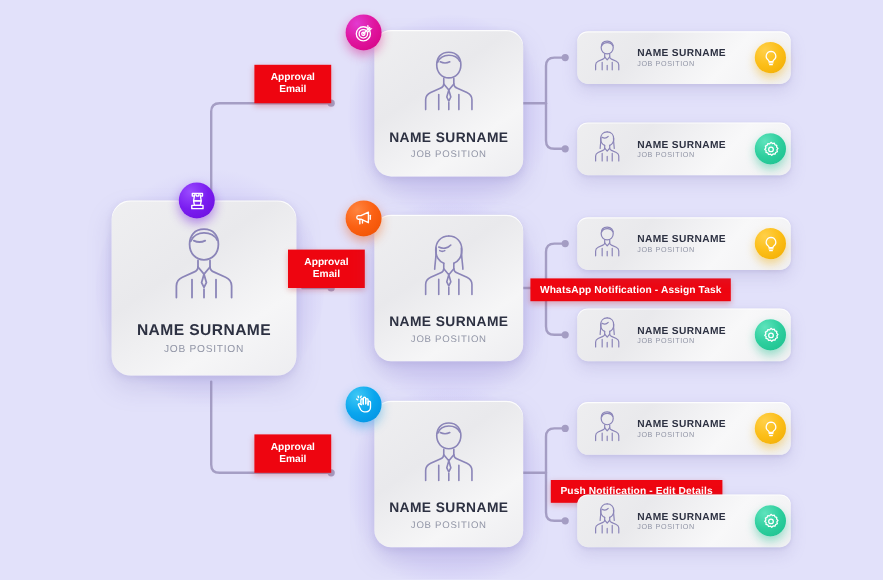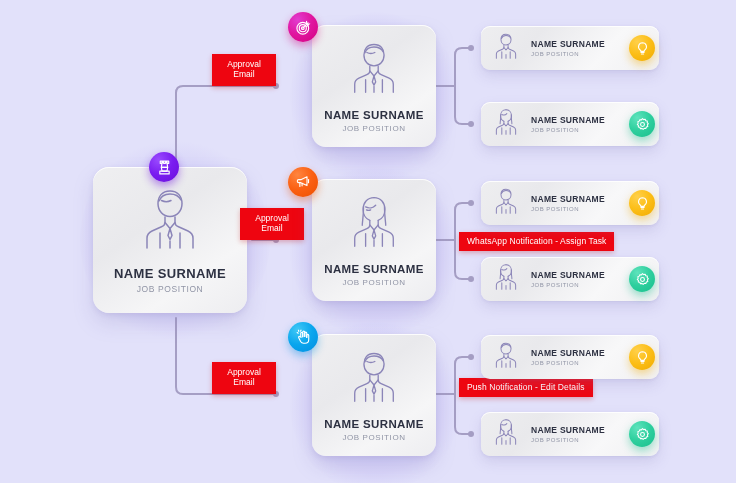--- a/index.html
+++ b/index.html
@@ -131,21 +131,21 @@
   .b-bulb   { background: radial-gradient(circle at 32% 26%, #ffd04a 0%, #fcbe17 48%, #f0ab00 100%);
               box-shadow: 0 4px 8px rgba(240,171,0,0.42); }
   .b-gear   { background: radial-gradient(circle at 32% 26%, #5ee3bc 0%, #2ecf9e 48%, #18bf8c 100%);
               box-shadow: 0 4px 8px rgba(24,191,140,0.42); }
 
   
   .tag {
     position: absolute;
     background: #ee0510;
     color: #ffffff;
-    font-weight: normal;
+    font-weight: bold;
     text-align: center;
     white-space: nowrap;
     line-height: 1.22;
     box-shadow: 0 2px 5px rgba(190,0,10,0.28);
   }
   .tag-approval {
     width: 64px;
     padding: 5px 0 6px 0;
     font-size: 8.5px;
   }
@@ -341,21 +341,21 @@
   <div class="badge badge-lg b-mega" style="left:288px; top:167px;">
     <svg width="16" height="16" viewBox="0 0 24 24">
       <g fill="none" stroke="#ffffff" stroke-width="1.7" stroke-linecap="round" stroke-linejoin="round">
         <path d="M5.5 8.5h3.2L18 4.2v13.2L8.7 13H5.5a2 2 0 01-2-2v-.5a2 2 0 012-2z"></path>
         <path d="M7.3 13.2v5.6M10.6 13.8v4"></path>
         <path d="M20.3 8.2v5"></path>
       </g>
     </svg>
   </div>
 
-  <div class="tag tag-note" style="left:459px; top:232px;">WhatsApp Notification - Assign Task</div>
+  <div class="tag tag-note" style="left:442px; top:232px;">WhatsApp Notification - Assign Task</div>
 
   <div class="scard" style="left:481px; top:181px;">
     <span class="sav">
       <svg width="26" height="30" viewBox="0 0 62 66">
         <g fill="none" stroke="#8b85b8" stroke-width="2.4" stroke-linecap="round" stroke-linejoin="round">
           <path d="M31 5c-8 0-12 5.5-12 12.5 0 7.5 5 13 12 13s12-5.5 12-13C43 10.5 39 5 31 5z"></path>
           <path d="M20 15c2-5 7-7 11-7 5 0 9 2 11 6"></path>
           <path d="M26 31v5.5c0 2.5-1.5 3.5-3.5 4.3L13 45c-3 1.3-5 4-5 7.3V62"></path>
           <path d="M36 31v5.5c0 2.5 1.5 3.5 3.5 4.3L49 45c3 1.3 5 4 5 7.3V62"></path>
           <path d="M26 36.5l5 6 5-6"></path>
@@ -434,21 +434,21 @@
       <g fill="none" stroke="#ffffff" stroke-width="1.7" stroke-linecap="round" stroke-linejoin="round">
         <path d="M11.6 11.5V4.6a1.5 1.5 0 013 0v6.7"></path>
         <path d="M14.6 11.3V6.2a1.5 1.5 0 013 0v6.4"></path>
         <path d="M17.6 12.6v-3a1.5 1.5 0 013 0v6.1c0 3.1-2.4 5.6-5.5 5.6h-2.4c-2 0-3.3-1-4.3-2.6L5.6 13c-.6-1 .4-2.3 1.5-1.8l2.2 1.2"></path>
         <path d="M8.6 11.7V6.5a1.5 1.5 0 013 0v5"></path>
         <path d="M4.8 6.3l-1.6-1M5.6 3.6l-.4-1.8M8.2 3.3l.9-1.6"></path>
       </g>
     </svg>
   </div>
 
-  <div class="tag tag-note" style="left:459px; top:378px;">Push Notification - Edit Details</div>
+  <div class="tag tag-note" style="left:459px; top:400px;">Push Notification - Edit Details</div>
 
   <div class="scard" style="left:481px; top:335px;">
     <span class="sav">
       <svg width="26" height="30" viewBox="0 0 62 66">
         <g fill="none" stroke="#8b85b8" stroke-width="2.4" stroke-linecap="round" stroke-linejoin="round">
           <path d="M31 5c-8 0-12 5.5-12 12.5 0 7.5 5 13 12 13s12-5.5 12-13C43 10.5 39 5 31 5z"></path>
           <path d="M20 15c2-5 7-7 11-7 5 0 9 2 11 6"></path>
           <path d="M26 31v5.5c0 2.5-1.5 3.5-3.5 4.3L13 45c-3 1.3-5 4-5 7.3V62"></path>
           <path d="M36 31v5.5c0 2.5 1.5 3.5 3.5 4.3L49 45c3 1.3 5 4 5 7.3V62"></path>
           <path d="M26 36.5l5 6 5-6"></path>

